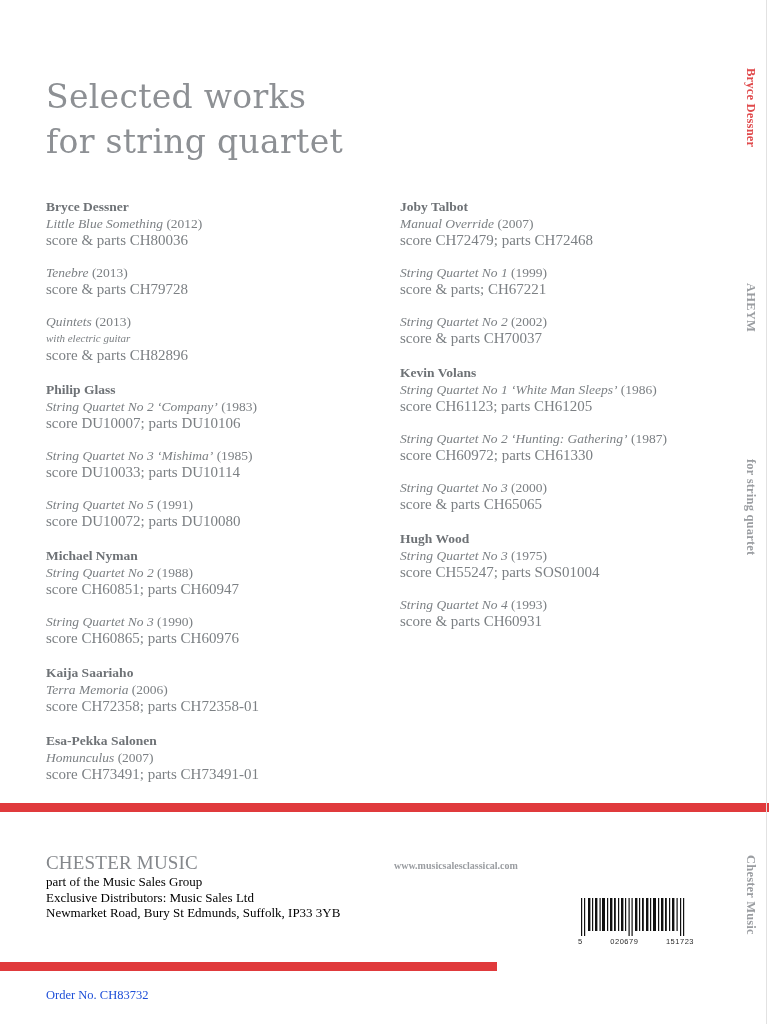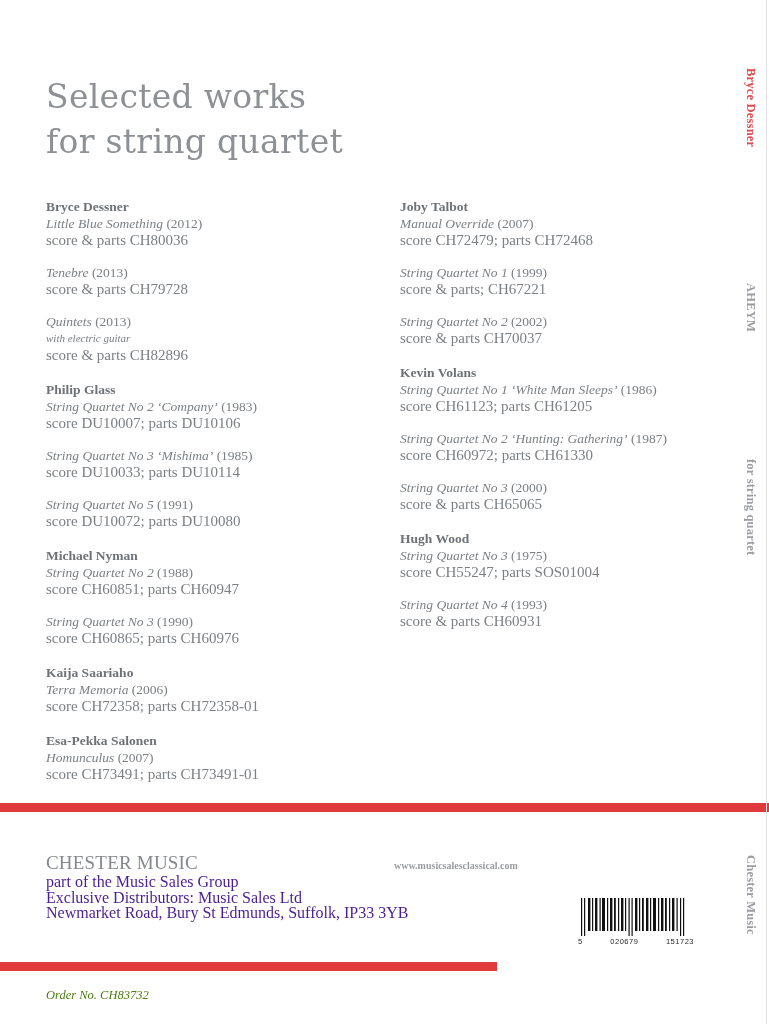--- a/index.html
+++ b/index.html
@@ -112,22 +112,22 @@
     width: 330px;
   }
   .publisher-name {
     color: #85888c;
     font-size: 19px;
     line-height: 22px;
     letter-spacing: 0.2px;
     white-space: nowrap;
   }
   .publisher-line {
-    color: #4c1d95;
-    font-size: 16px;
+    color: #000000;
+    font-size: 13px;
     line-height: 15.5px;
     white-space: nowrap;
   }
   .website {
     position: absolute;
     left: 394px;
     top: 860px;
     color: #9a9da1;
     font-weight: bold;
     font-size: 10px;
@@ -154,24 +154,23 @@
     font-family: "Liberation Sans", sans-serif;
     font-size: 7.5px;
     color: #2a2a2a;
     letter-spacing: 0.5px;
   }
 
   .order-no {
     position: absolute;
     left: 46px;
     top: 988px;
-    color: #4d7c0f;
+    color: #1d4ed8;
     font-size: 12.5px;
     white-space: nowrap;
-    font-style: italic;
   }
 
   
   .spine-line {
     position: absolute;
     left: 766px;
     top: 0;
     width: 1px;
     height: 1024px;
     background: #e2e2e2;

